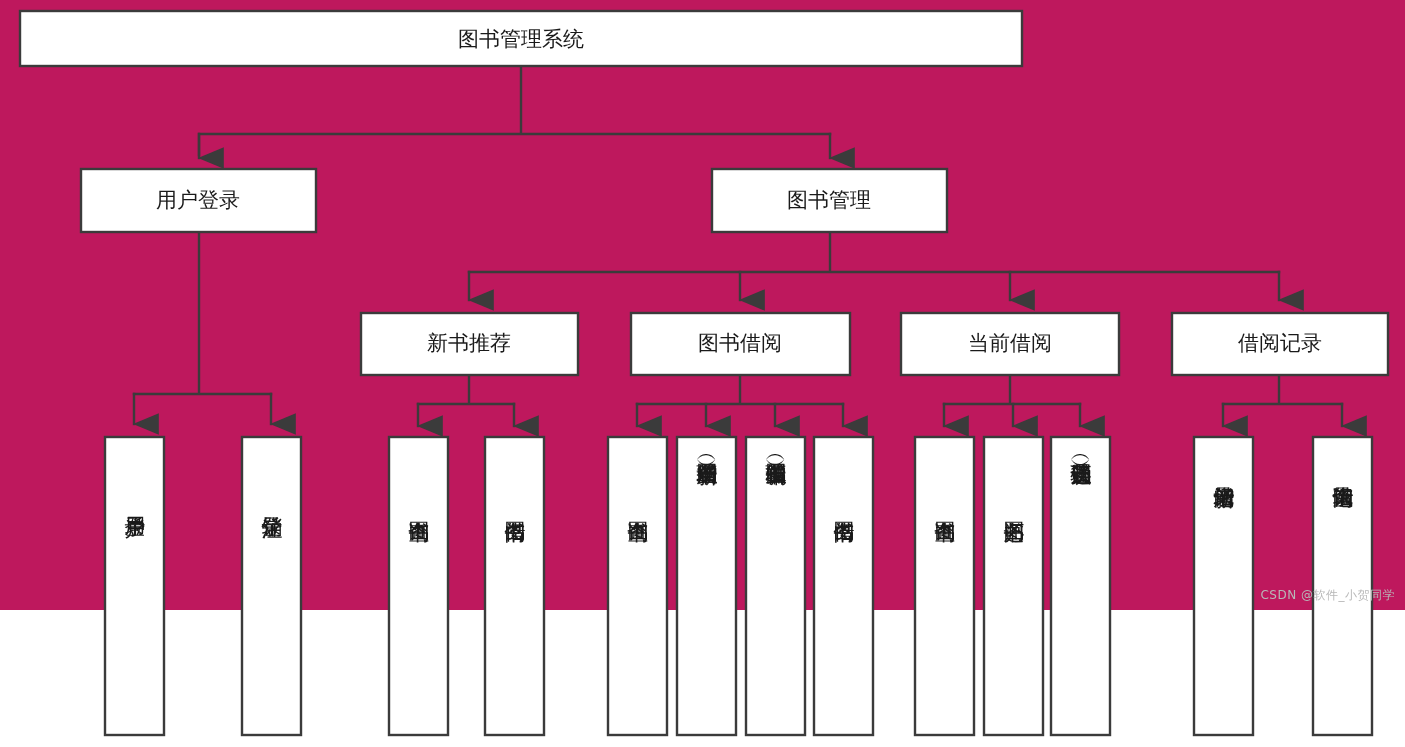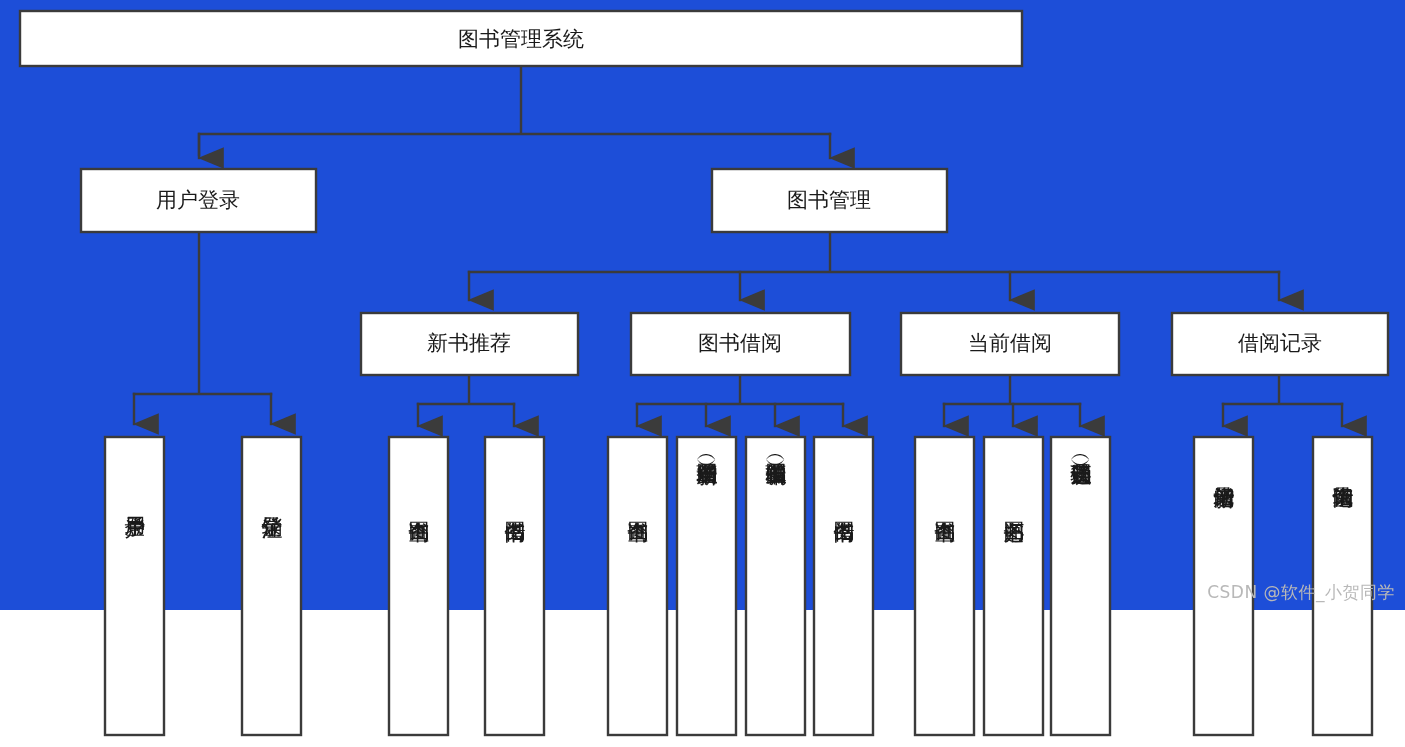--- a/index.html
+++ b/index.html
@@ -11,21 +11,21 @@
   body {
     width: 1405px;
     height: 747px;
     overflow: hidden;
     font-family: "DejaVu Sans", "Liberation Sans", sans-serif;
   }
   #diagram-root {
     position: relative;
     width: 1405px;
     height: 610px;
-    background: #1d4ed8;
+    background: #be185d;
   }
   svg#diagram-canvas {
     position: absolute;
     left: 0;
     top: 0;
     width: 1405px;
     height: 747px;
     display: block;
   }
   .node-box {
@@ -54,21 +54,21 @@
     text-anchor: middle;
     writing-mode: vertical-rl;
     glyph-orientation-vertical: 0;
     white-space: pre;
   }
   .watermark {
     position: absolute;
     right: 10px;
     bottom: 6px;
     font-family: "DejaVu Sans", "Liberation Sans", sans-serif;
-    font-size: 17px;
+    font-size: 12px;
     color: #b8b8b8;
     letter-spacing: 0.5px;
     user-select: none;
     pointer-events: none;
   }
 </style>
 </head>
 <body>
 
 <div id="diagram-root">

